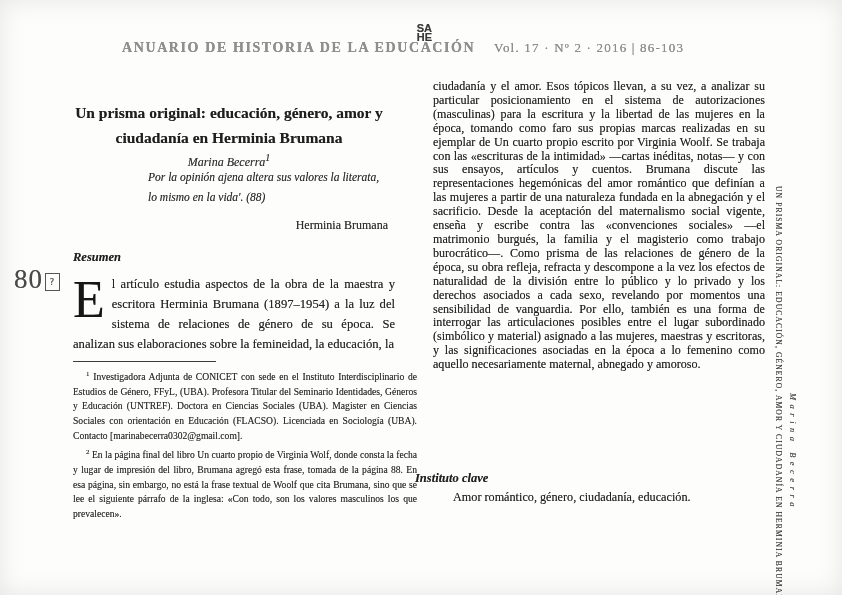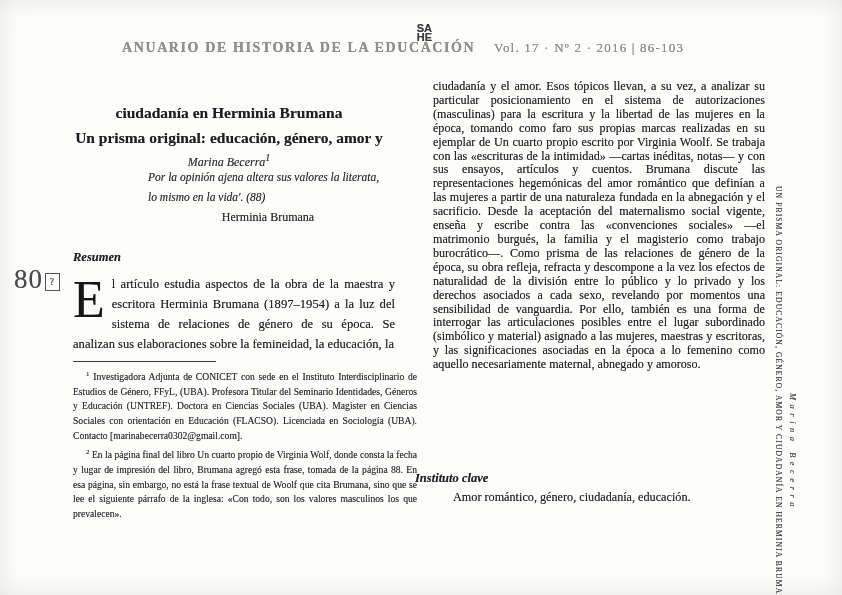--- a/index.html
+++ b/index.html
@@ -54,21 +54,21 @@
   .author-line{
     position:absolute;left:58px;top:152px;width:342px;
     text-align:center;font-style:italic;font-size:12px;color:#333;
   }
   .epigraph{
     position:absolute;left:148px;top:167px;width:240px;
     font-style:italic;font-size:11.5px;line-height:20px;color:#2e2e2e;
     text-align:left;
   }
   .epigraph-attrib{
-    margin-top:0;text-align:center;font-style:normal;font-size:12px;color:#2a2a2a;
+    margin-top:8px;text-align:right;font-style:normal;font-size:12px;color:#2a2a2a;
   }
   .resumen-heading{
     position:absolute;left:73px;top:250px;
     font-weight:bold;font-style:italic;font-size:12.5px;color:#1f1f1f;
   }
   .abstract-left{
     position:absolute;left:73px;top:274px;width:322px;
     font-size:12.6px;line-height:20px;text-align:justify;color:#242424;
   }
   .dropcap{
@@ -126,22 +126,22 @@
     <div>SA</div>
     <div>HE</div>
   </div>
   <div class="issue-info">Vol. 17 · Nº 2 · 2016 | 86-103</div>
 
   <div class="page-number">
     <span>80</span><span class="tofu">?</span>
   </div>
 
   <div class="title-block">
+    <div>Un prisma original: educación, género, amor y</div>
     <div>ciudadanía en Herminia Brumana</div>
-    <div>Un prisma original: educación, género, amor y</div>
   </div>
 
   <div class="author-line">
     <span>Marina Becerra</span><sup>1</sup>
   </div>
 
   <div class="epigraph">
     <div>Por la opinión ajena altera sus valores la literata, lo mismo en la vida'. (88)</div>
     <div class="epigraph-attrib">Herminia Brumana</div>
   </div>

